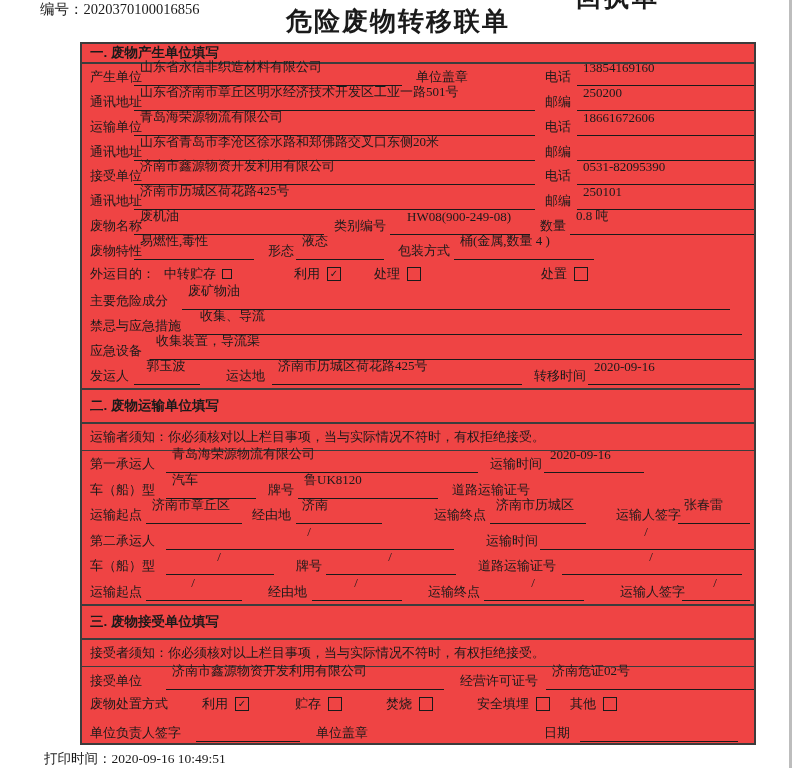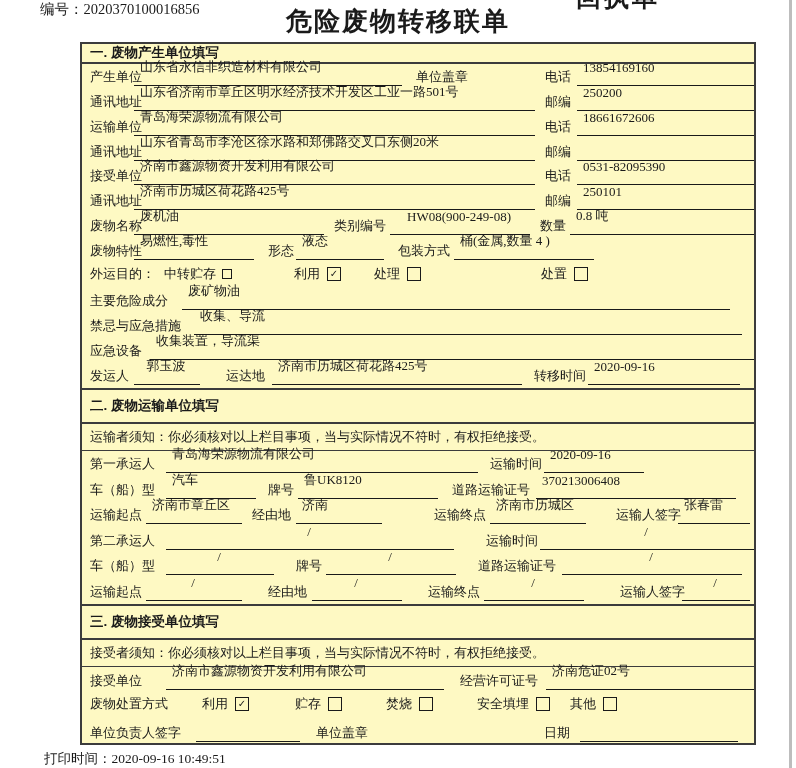--- a/index.html
+++ b/index.html
@@ -8,21 +8,21 @@
   .hdr-serial{position:absolute;left:40px;top:0;font-size:14.5px;white-space:nowrap;}
   .hdr-title{position:absolute;left:0;top:4px;width:100%;text-align:center;
              font-family:"Liberation Sans","DejaVu Sans",sans-serif;
              font-weight:bold;font-size:26px;letter-spacing:2px;}
   .stamp-clip{position:absolute;left:576px;top:0;width:86px;height:10px;overflow:hidden;}
   .stamp-clip span{display:block;margin-top:-19px;font-family:"Liberation Sans","DejaVu Sans",sans-serif;
              font-weight:bold;font-size:25px;letter-spacing:3px;white-space:nowrap;}
   .edge-strip{position:absolute;top:0;right:4px;width:3px;height:768px;background:#bdbdbd;}
 
   .form-box{position:absolute;left:80px;top:42px;width:676px;height:703px;
-            border:2px solid #3c3c3c;box-sizing:border-box;background:#fef9c3;}
+            border:2px solid #3c3c3c;box-sizing:border-box;background:#ef4444;}
   .sec-h{height:20px;display:flex;align-items:center;padding-left:8px;box-sizing:border-box;
          font-family:"Liberation Sans","DejaVu Sans",sans-serif;font-weight:bold;font-size:13.5px;
          border-bottom:2px solid #3c3c3c;}
   .sec-h.mid{border-top:2px solid #3c3c3c;height:36px;}
   .notice{height:27px;display:flex;align-items:center;padding-left:8px;box-sizing:border-box;
           font-size:13px;border-bottom:1.5px solid #3c3c3c;}
   .row{display:flex;align-items:flex-end;box-sizing:border-box;
        padding:0 0 3px 8px;font-size:13px;height:24.9px;}
   .s2 .row{height:25.5px;}
   .s3 .row{height:26px;}
@@ -180,21 +180,20 @@
       <span class="l" style="margin-left:12px;width:54px">运输时间</span>
       <span class="u" style="width:100px">2020-09-16</span>
     </div>
 
     <div class="row">
       <span class="l" style="width:76px">车（船）型</span>
       <span class="u" style="width:90px">汽车</span>
       <span class="l" style="margin-left:12px;width:30px">牌号</span>
       <span class="u" style="width:140px">鲁UK8120</span>
       <span class="l" style="margin-left:14px;width:84px">道路运输证号</span>
-      <span class="u" style="width:200px">370213006408</span>
     </div>
 
     <div class="row">
       <span class="l" style="width:56px">运输起点</span>
       <span class="u" style="width:96px">济南市章丘区</span>
       <span class="l" style="margin-left:10px;width:44px">经由地</span>
       <span class="u" style="width:86px">济南</span>
       <span class="l" style="margin-left:52px;width:56px">运输终点</span>
       <span class="u" style="width:96px">济南市历城区</span>
       <span class="l" style="margin-left:30px;width:62px">运输人签字</span>

